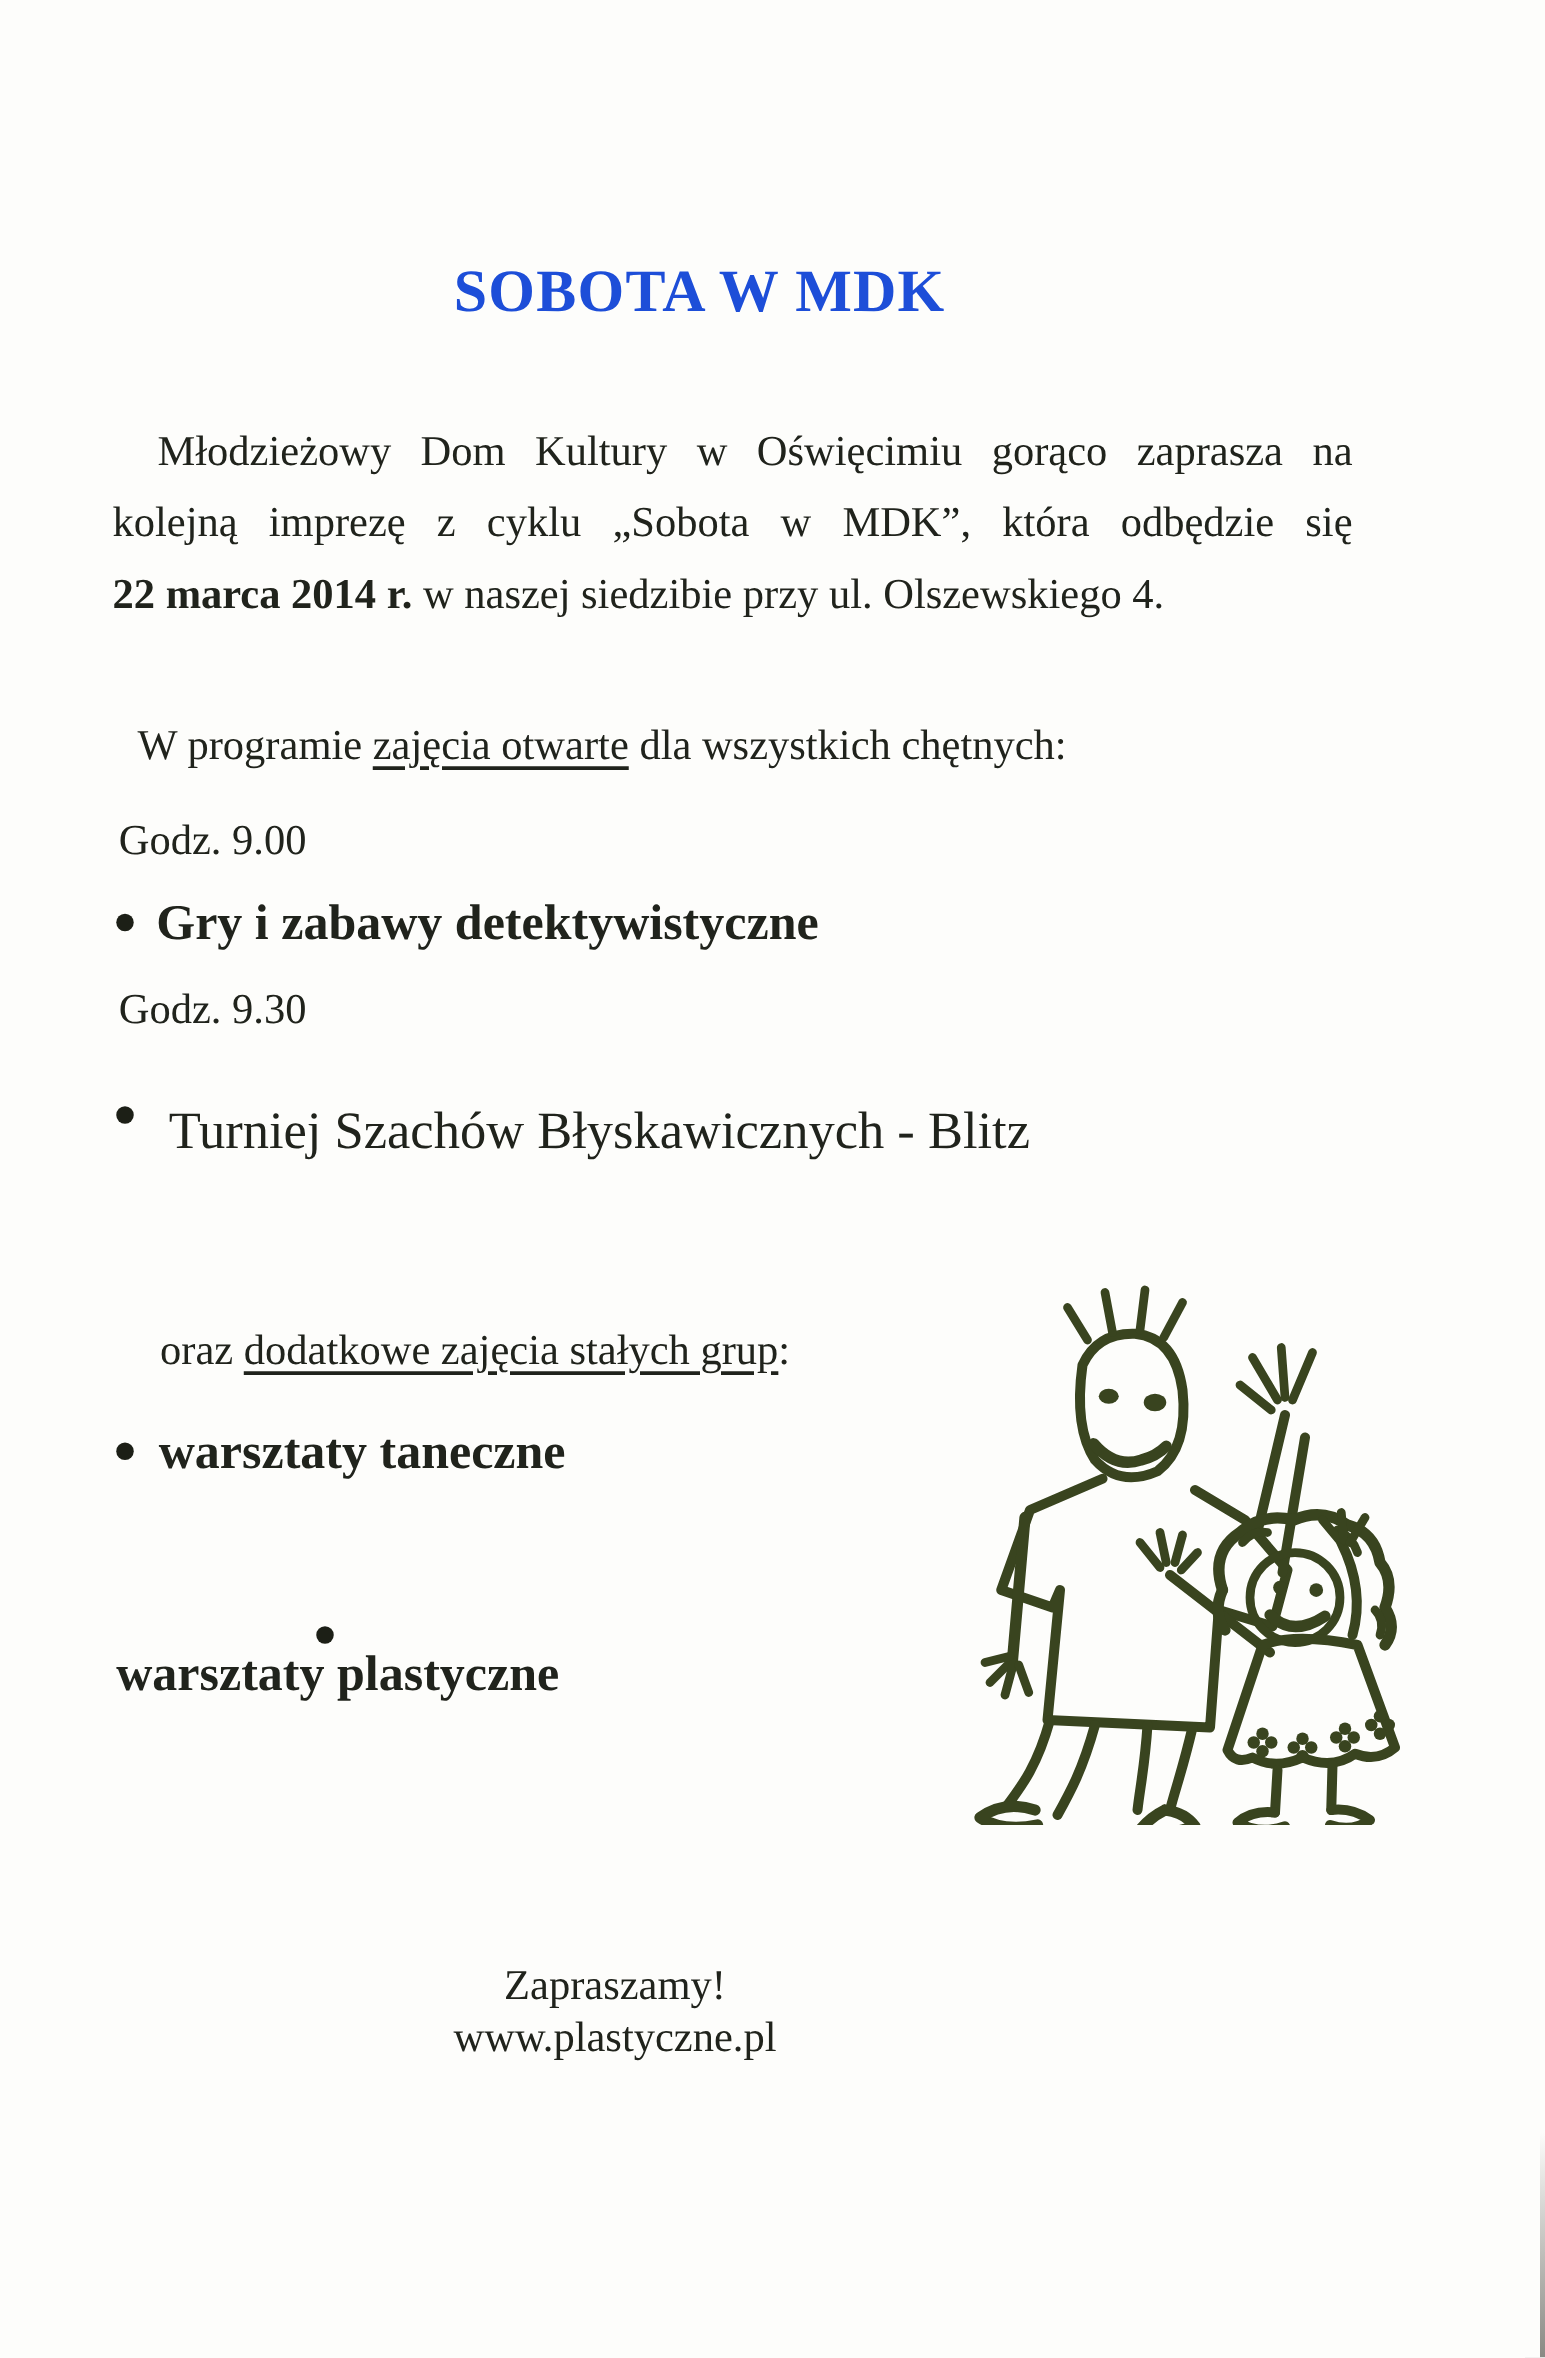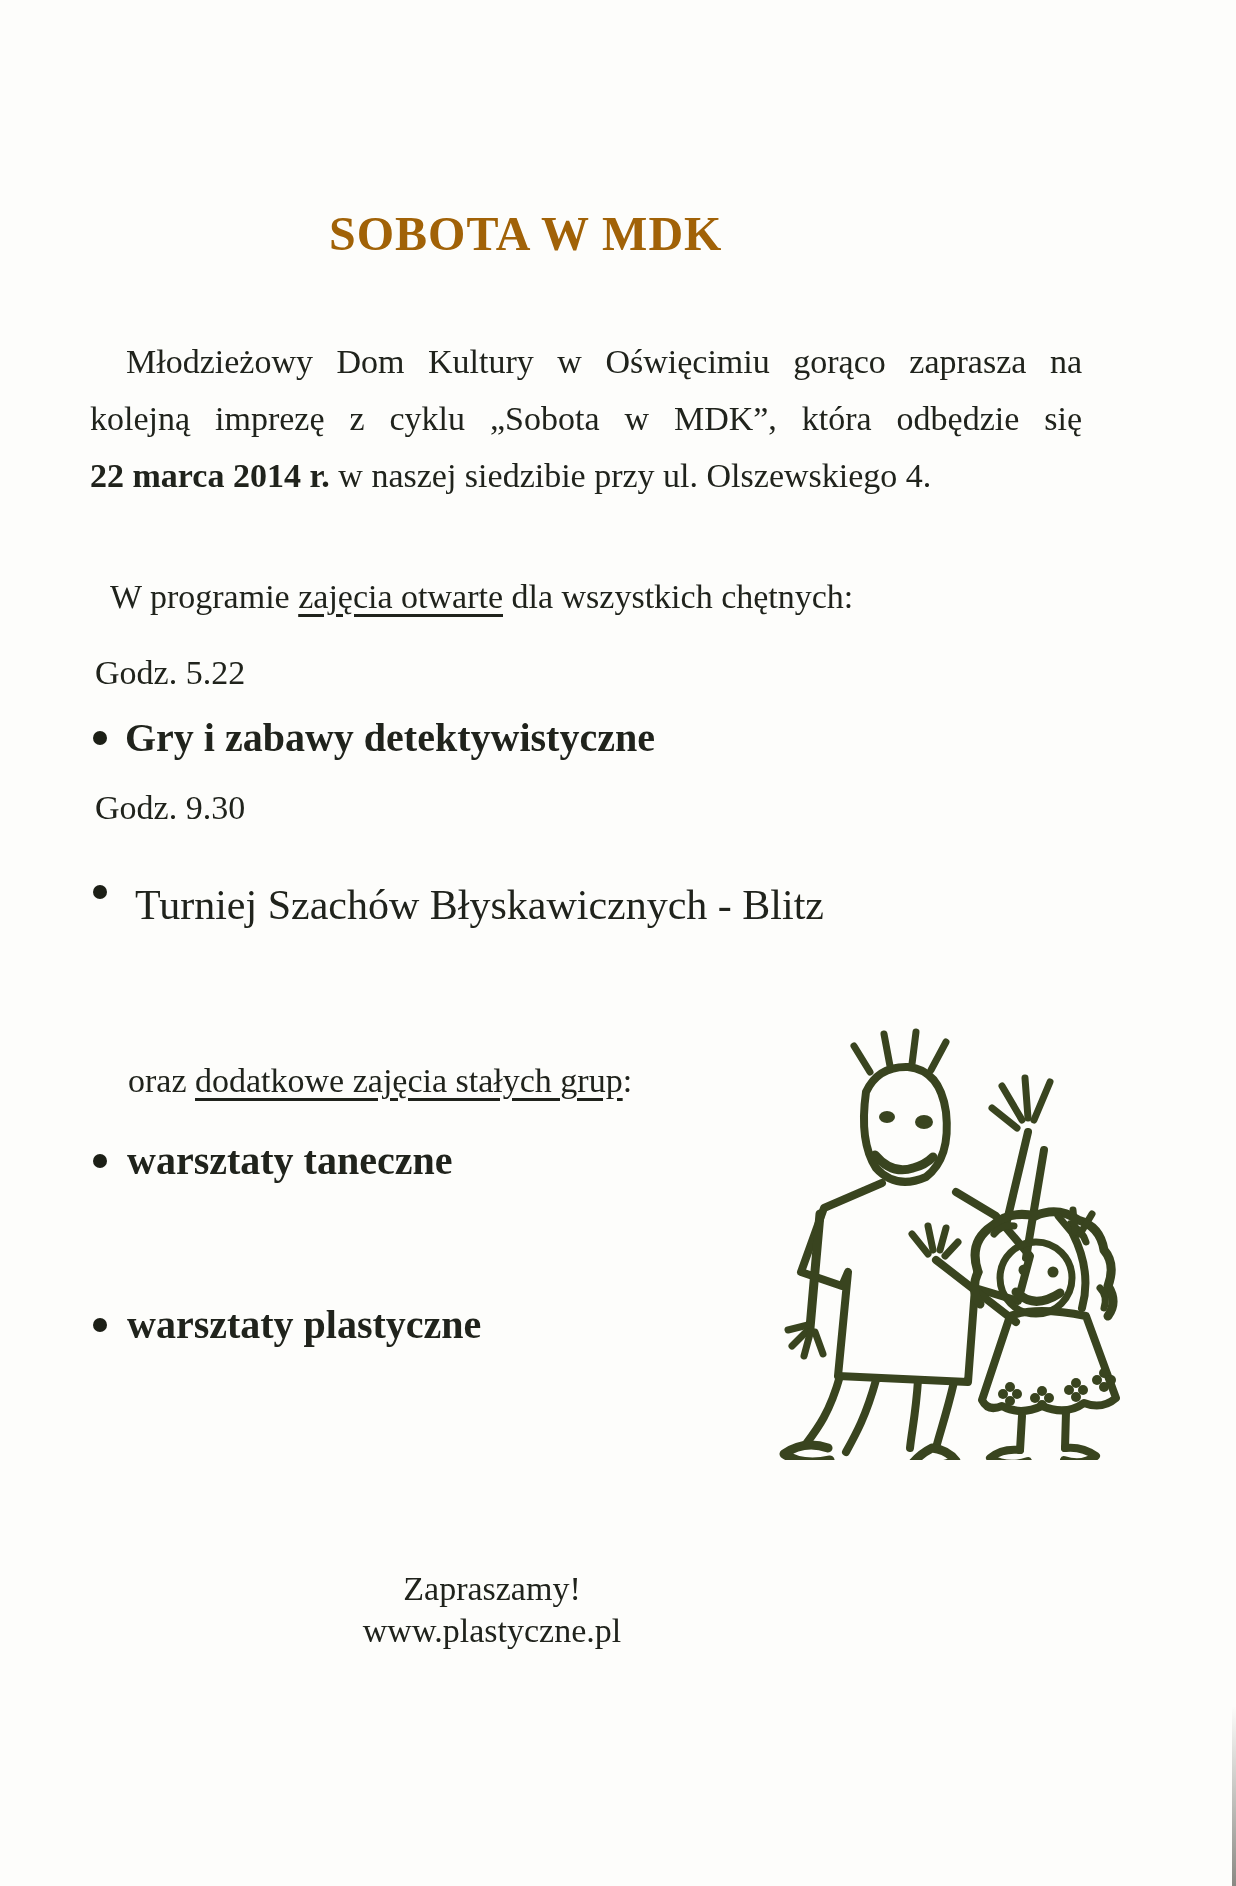--- a/index.html
+++ b/index.html
@@ -6,23 +6,23 @@
   .page{
     position:relative;
     width:1236px;height:1886px;
     margin:0 auto;
     background:#fdfdfb;
     overflow:hidden;
     font-family:"Liberation Serif","DejaVu Serif",serif;
     color:#20231c;
   }
   .title{
-    position:absolute;left:329px;top:206px;
+    position:absolute;left:363px;top:206px;
     font-size:48px;font-weight:bold;letter-spacing:1px;
-    color:#a16207;white-space:nowrap;
+    color:#1d4ed8;white-space:nowrap;
   }
   .intro{
     position:absolute;left:90px;top:333px;width:992px;
     font-size:34px;line-height:57px;
   }
   .jline{text-align:justify;text-align-last:justify;}
   .indent{padding-left:36px;box-sizing:border-box;}
   .b{font-weight:bold;}
   .program-heading{
     position:absolute;left:95px;top:578px;
@@ -52,21 +52,21 @@
   .act-2 .txt{font-size:42px;font-weight:normal;margin-top:26px;}
   .extra-heading{
     position:absolute;left:128px;top:1062px;
     font-size:34px;white-space:nowrap;
   }
   .ws{white-space:nowrap;}
   .ws .dot{margin-right:20px;}
   .ws .txt{font-size:40px;font-weight:bold;}
   .ws-1{top:1137px;}
   .ws-2{top:1219px;}
-  .ws-3{top:1301px;}
+  .ws-3{top:1301px;flex-direction:column;}
   .footer{
     position:absolute;left:242px;top:1568px;width:500px;
     text-align:center;font-size:34px;line-height:42px;
   }
   .drawing{
     position:absolute;left:770px;top:1020px;
     width:360px;height:440px;
   }
   .scan-edge{
     position:absolute;right:0;bottom:0;width:4px;height:180px;
@@ -82,21 +82,21 @@
   <div class="title">SOBOTA W MDK</div>
 
   <div class="intro">
     <div class="jline indent">Młodzieżowy Dom Kultury w Oświęcimiu gorąco zaprasza na</div>
     <div class="jline">kolejną imprezę z cyklu „Sobota w MDK”, która odbędzie się</div>
     <div><span class="b">22 marca 2014 r.</span><span> w naszej siedzibie przy ul. Olszewskiego 4.</span></div>
   </div>
 
   <div class="program-heading"><span>W programie </span><span class="u">zajęcia otwarte</span><span> dla wszystkich chętnych:</span></div>
 
-  <div class="time time-900">Godz. 5.22</div>
+  <div class="time time-900">Godz. 9.00</div>
 
   <div class="bullet-row act-1">
     <span class="dot"></span>
     <span class="txt">Gry i zabawy detektywistyczne</span>
   </div>
 
   <div class="time time-930">Godz. 9.30</div>
 
   <div class="bullet-row act-2">
     <span class="dot"></span>

